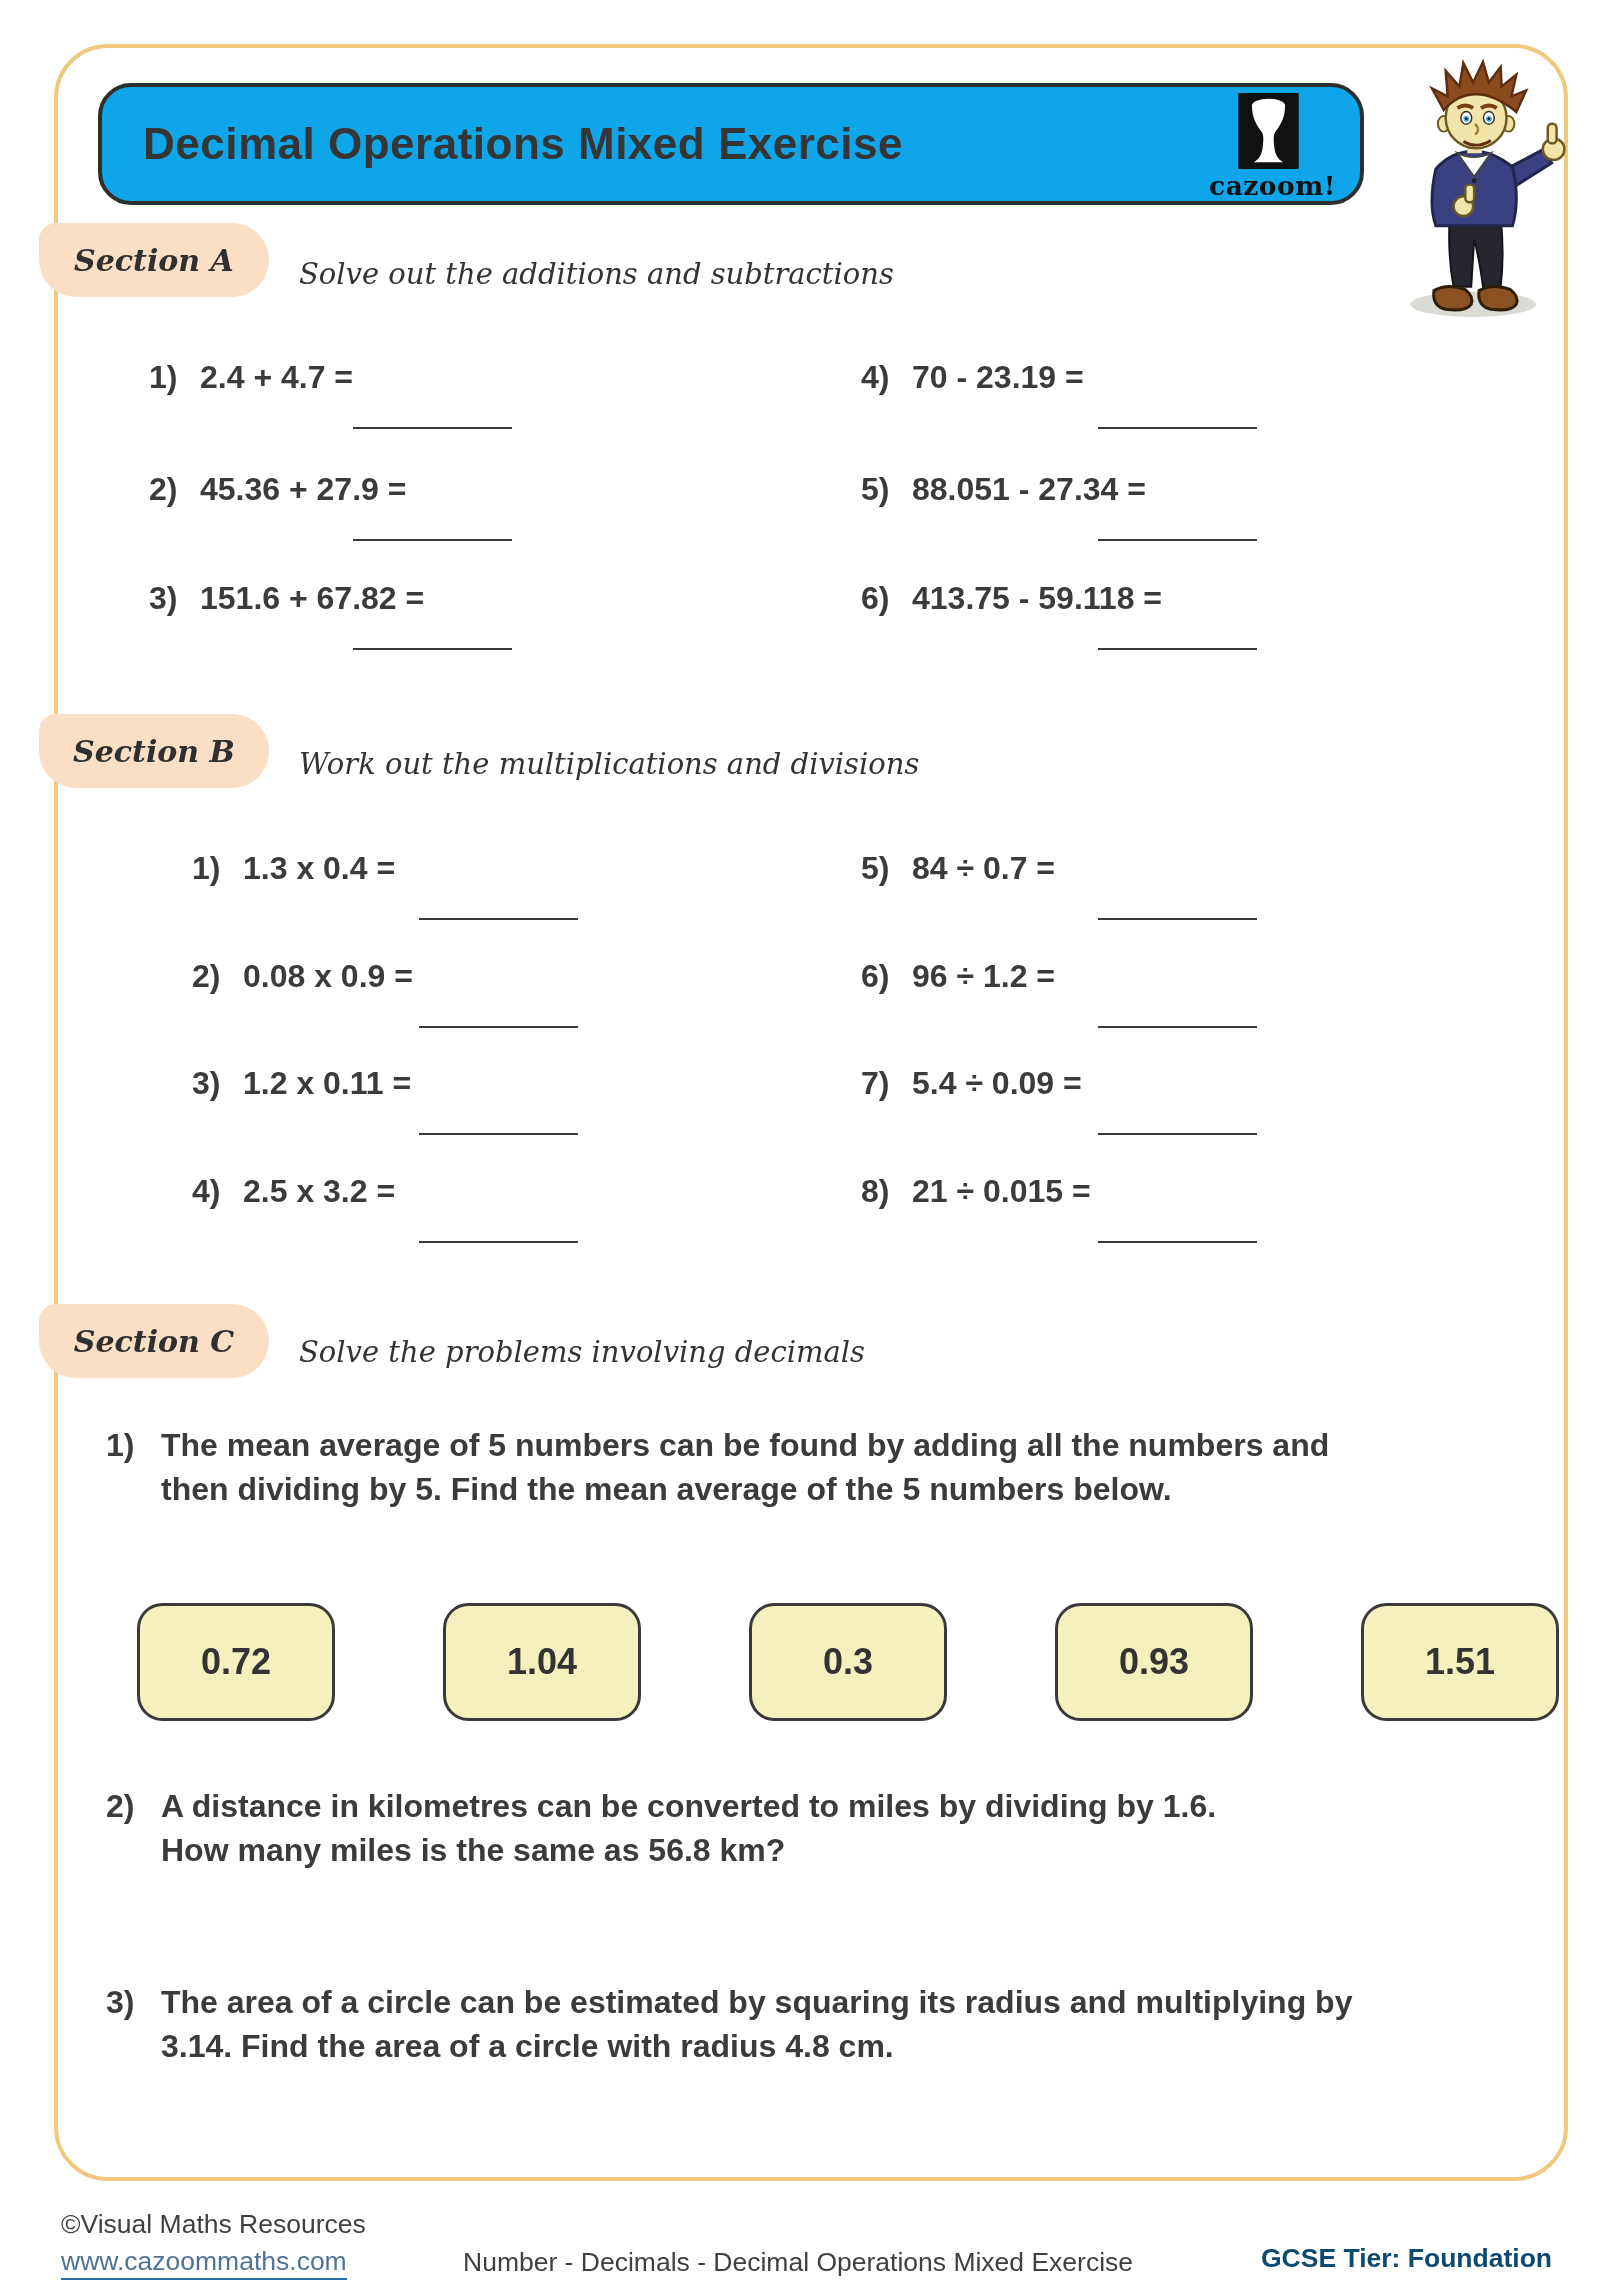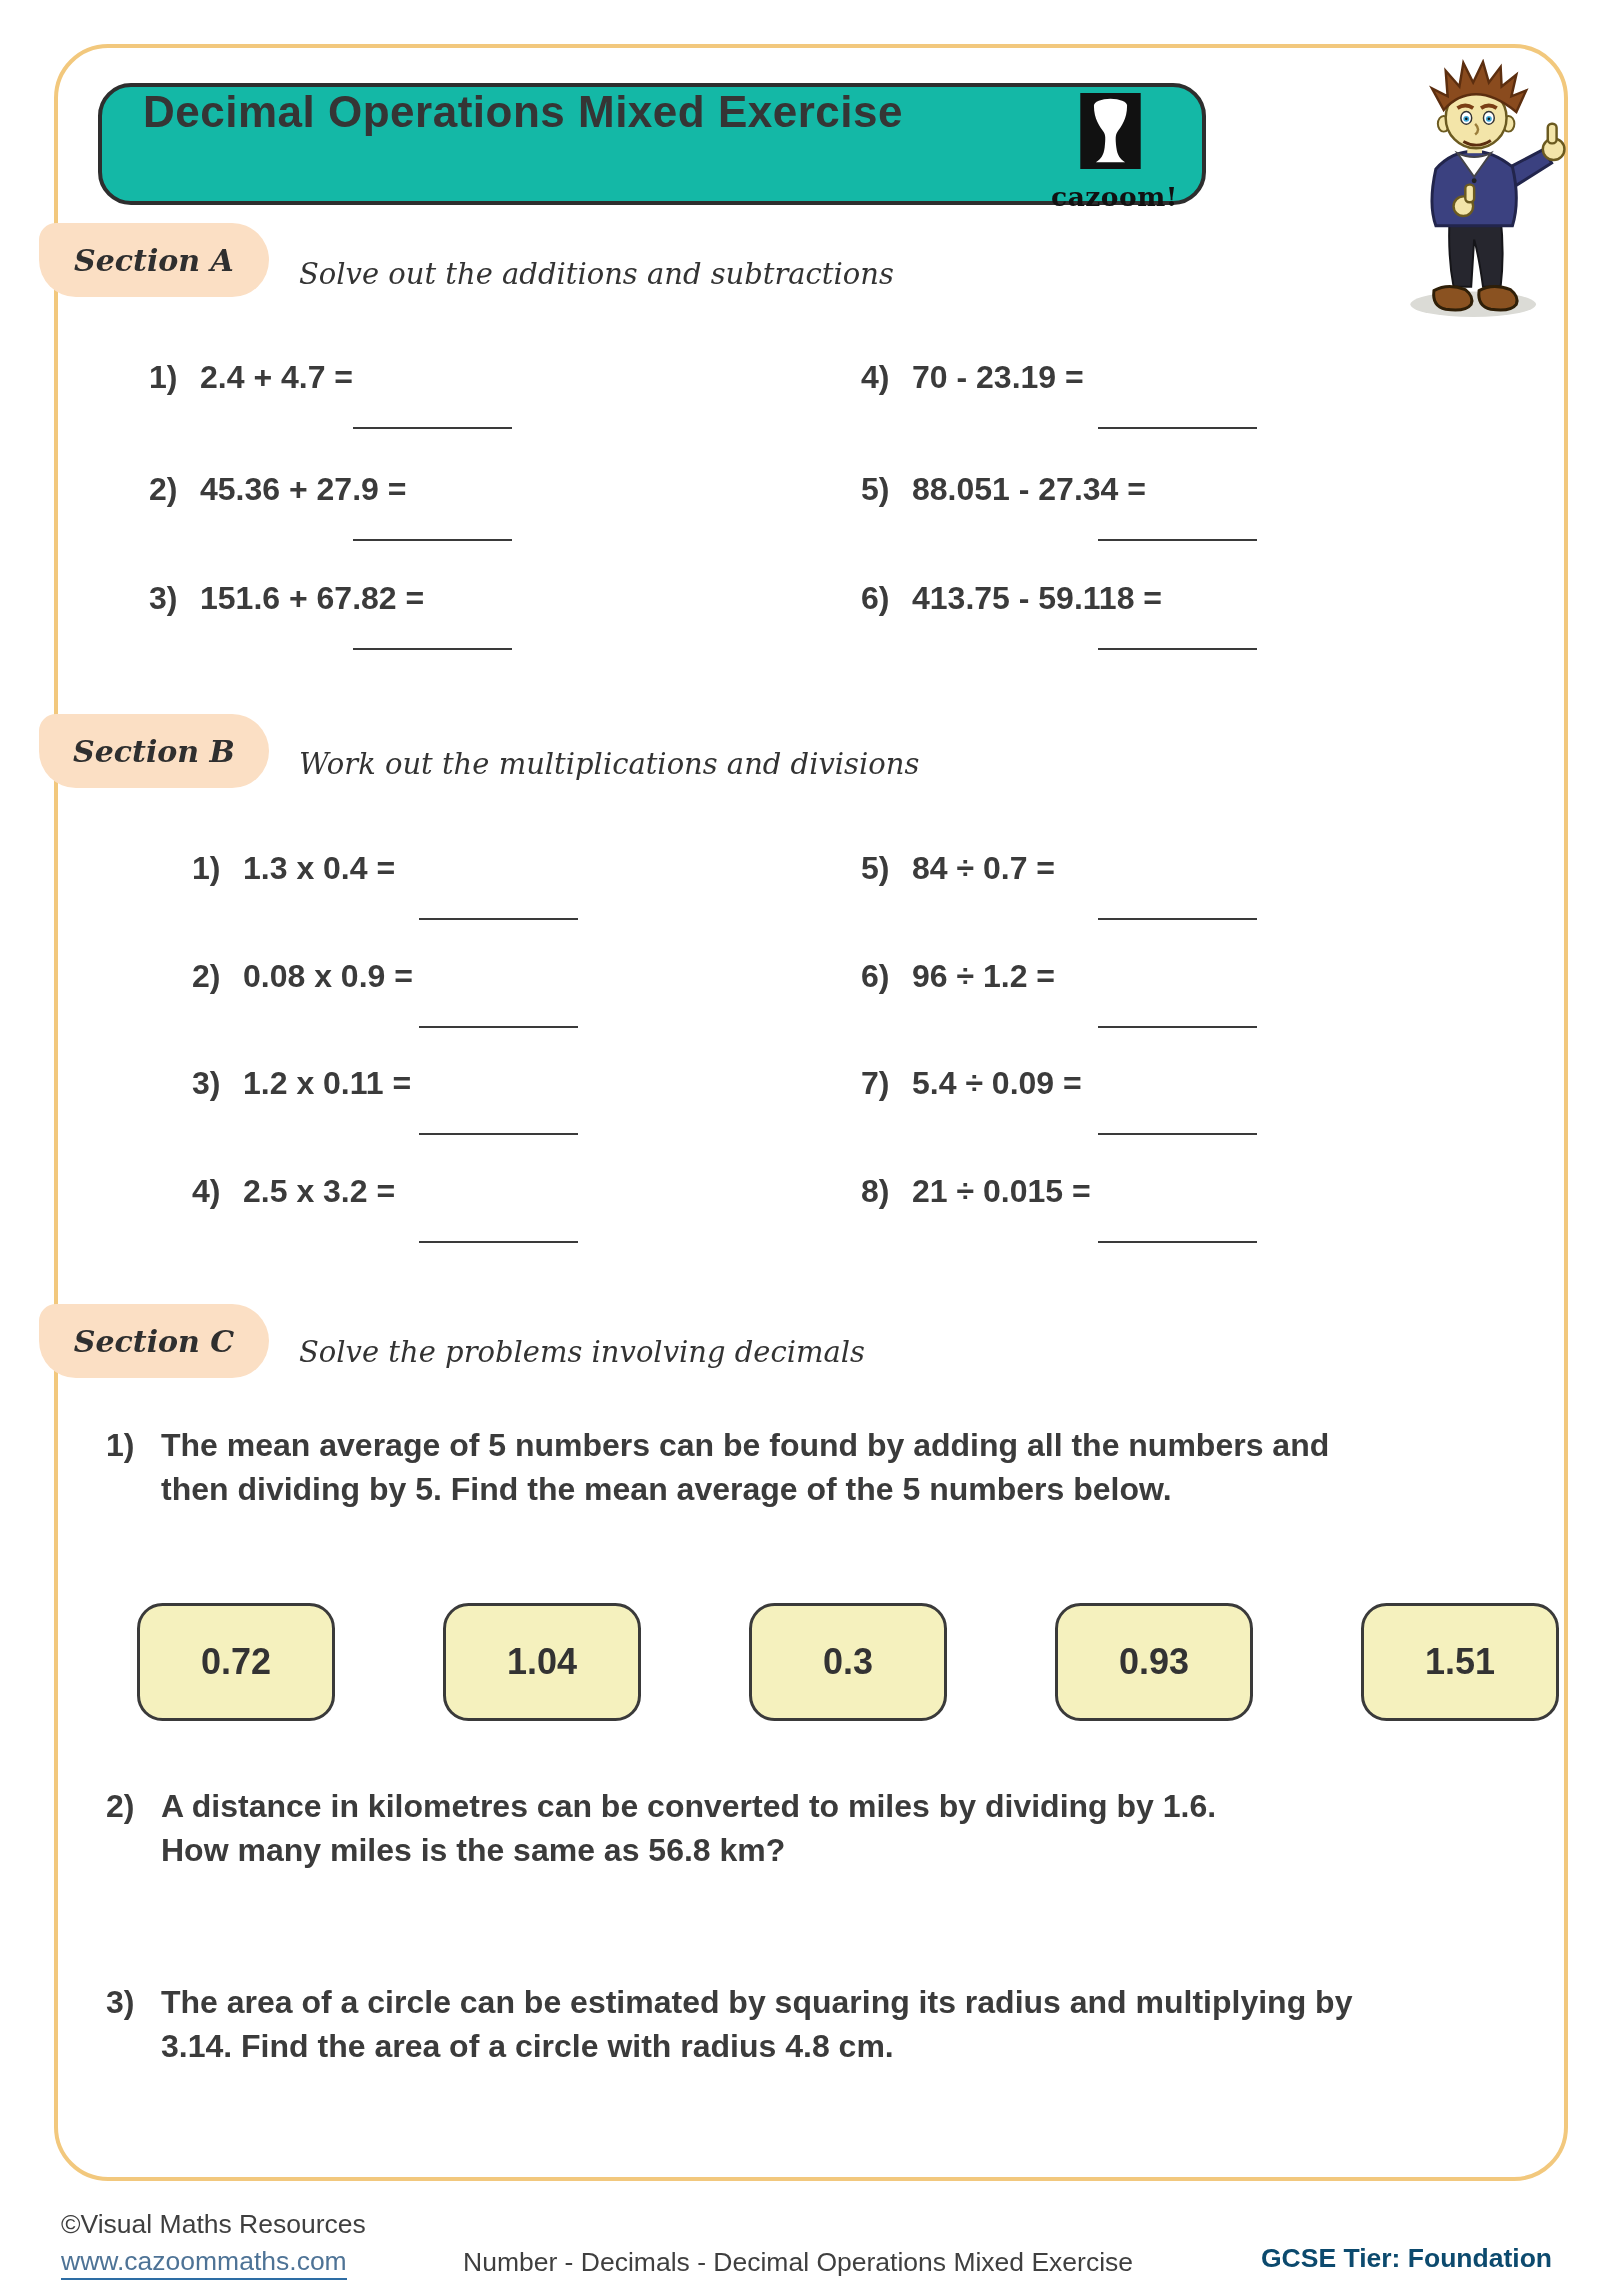--- a/index.html
+++ b/index.html
@@ -5,32 +5,32 @@
   html,body { margin:0; padding:0; background:#ffffff; }
   .page {
     position:relative; width:1621px; height:2293px; background:#ffffff;
     font-family:"Liberation Sans", sans-serif; color:#3B3B3B; overflow:hidden;
   }
   .outer-border {
     position:absolute; left:54px; top:44px; width:1514px; height:2137px;
     border:4.9px solid #F2C87D; border-radius:54px; box-sizing:border-box; z-index:1;
   }
   .title-box {
-    position:absolute; left:98px; top:83px; width:1108px; height:122px;
-    background:#14b8a6; border:4.9px solid #2E2E2E; border-radius:33px;
-    box-sizing:border-box; z-index:2; display:flex; align-items:flex-start;
+    position:absolute; left:98px; top:83px; width:1266px; height:122px;
+    background:#0ea5e9; border:4.9px solid #2E2E2E; border-radius:33px;
+    box-sizing:border-box; z-index:2; display:flex; align-items:center;
   }
   .title-text {
     margin-left:41px; font-size:44px; font-weight:bold; color:#353535; letter-spacing:0.5px;
   }
   .logo { position:absolute; right:33px; top:5.9px; width:118px; text-align:center; }
   .logo-box { width:61px; height:76px; margin:0 auto; }
   .logo-text {
     font-family:"DejaVu Serif", serif; font-weight:bold; font-size:26.5px;
-    color:#111; margin-top:12px; letter-spacing:0.5px;
+    color:#111; margin-top:1px; letter-spacing:0.5px;
   }
   .mascot { position:absolute; left:1375px; top:59px; width:214px; height:263px; z-index:3; }
 
   .section-tab {
     position:absolute; left:39px; width:230px; height:74px; background:#FBDFC4;
     border-radius:21.6px 47px 47px 47px; display:flex; align-items:center; justify-content:center;
     z-index:2;
   }
   .section-tab span {
     font-family:"DejaVu Serif", serif; font-style:italic; font-weight:bold;

